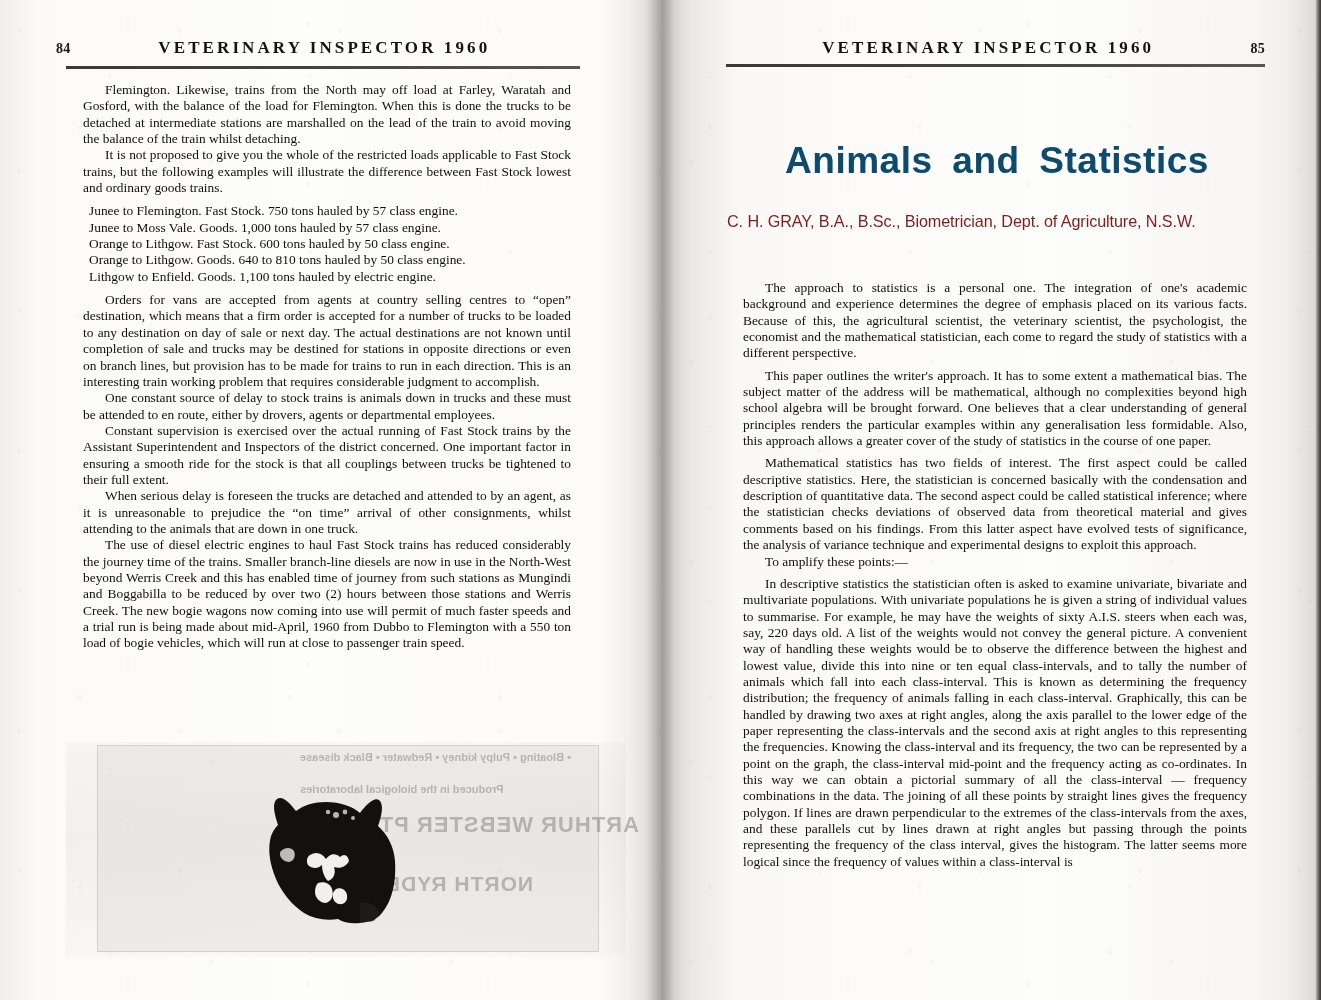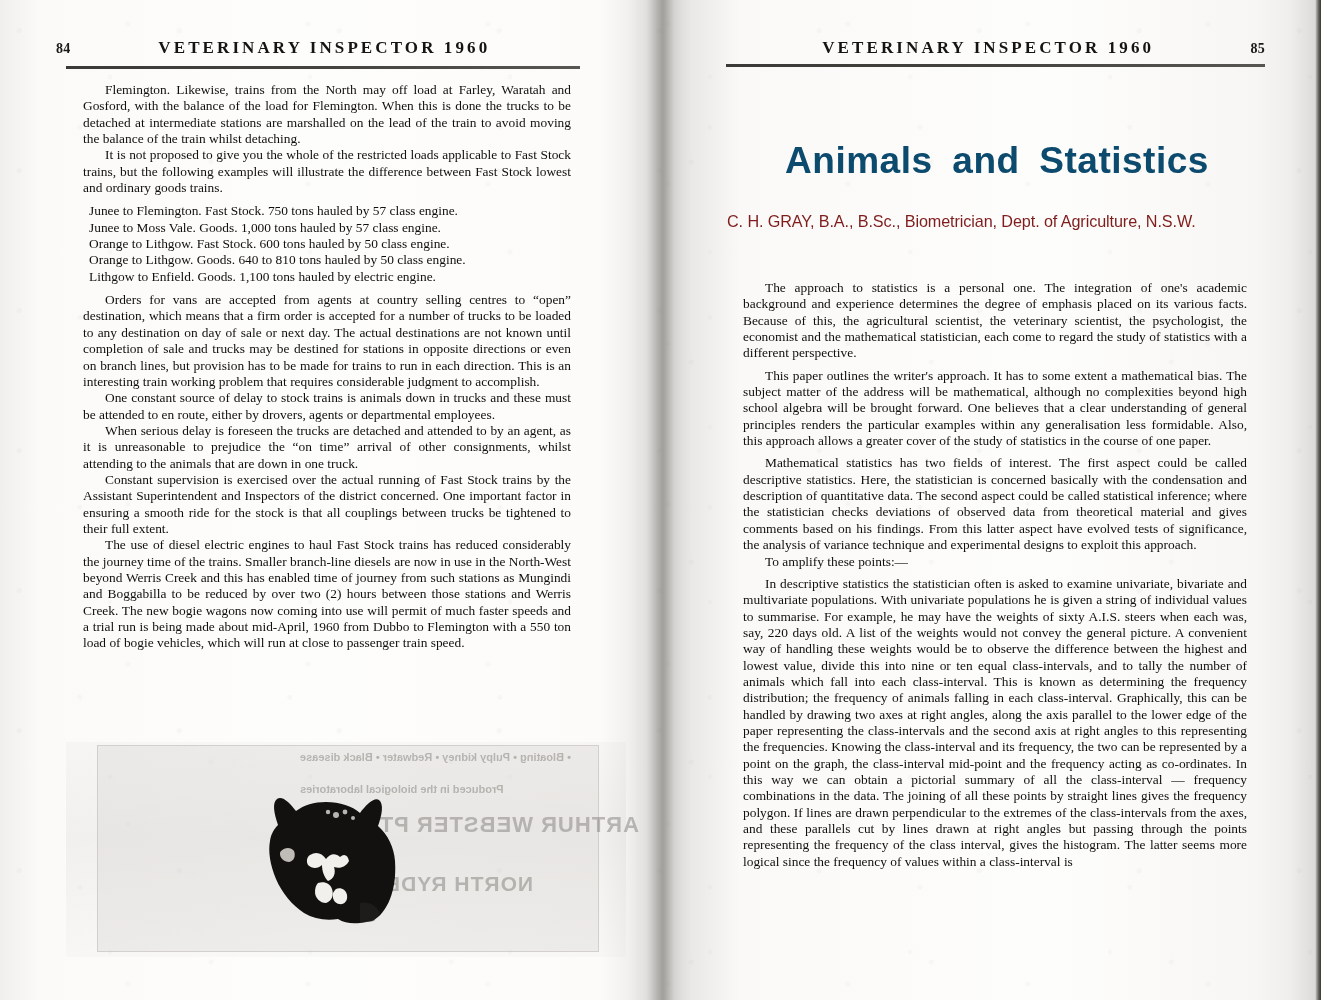--- a/index.html
+++ b/index.html
@@ -263,22 +263,22 @@
       <ul class="sched">
         <li>Junee to Flemington. Fast Stock. 750 tons hauled by 57 class engine.</li>
         <li>Junee to Moss Vale. Goods. 1,000 tons hauled by 57 class engine.</li>
         <li>Orange to Lithgow. Fast Stock. 600 tons hauled by 50 class engine.</li>
         <li>Orange to Lithgow. Goods. 640 to 810 tons hauled by 50 class engine.</li>
         <li>Lithgow to Enfield. Goods. 1,100 tons hauled by electric engine.</li>
       </ul>
 
       <p class="spaced">Orders for vans are accepted from agents at country selling centres to “open” destination, which means that a firm order is accepted for a number of trucks to be loaded to any destination on day of sale or next day. The actual destinations are not known until completion of sale and trucks may be destined for stations in opposite directions or even on branch lines, but provision has to be made for trains to run in each direction. This is an interesting train working problem that requires considerable judgment to accomplish.</p>
       <p>One constant source of delay to stock trains is animals down in trucks and these must be attended to en route, either by drovers, agents or departmental employees.</p>
+      <p>Constant supervision is exercised over the actual running of Fast Stock trains by the Assistant Superintendent and Inspectors of the district concerned. One important factor in ensuring a smooth ride for the stock is that all couplings between trucks be tightened to their full extent.</p>
       <p>When serious delay is foreseen the trucks are detached and attended to by an agent, as it is unreasonable to prejudice the “on time” arrival of other consignments, whilst attending to the animals that are down in one truck.</p>
-      <p>Constant supervision is exercised over the actual running of Fast Stock trains by the Assistant Superintendent and Inspectors of the district concerned. One important factor in ensuring a smooth ride for the stock is that all couplings between trucks be tightened to their full extent.</p>
       <p>The use of diesel electric engines to haul Fast Stock trains has reduced considerably the journey time of the trains. Smaller branch-line diesels are now in use in the North-West beyond Werris Creek and this has enabled time of journey from such stations as Mungindi and Boggabilla to be reduced by over two (2) hours between those stations and Werris Creek. The new bogie wagons now coming into use will permit of much faster speeds and a trial run is being made about mid-April, 1960 from Dubbo to Flemington with a 550 ton load of bogie vehicles, which will run at close to passenger train speed.</p>
     </div>
 
     <div class="ghost-strip"></div>
     <div class="ad-panel"></div>
 
     <div class="ad-ghost-text ad-bullets">• Bloating    • Pulpy kidney
 • Redwater   • Black disease</div>
     <div class="ad-ghost-text ad-produced">Produced in the biological laboratories</div>
     <div class="ad-ghost-text ad-arthur">ARTHUR  WEBSTER  PTY.  LTD.</div>

